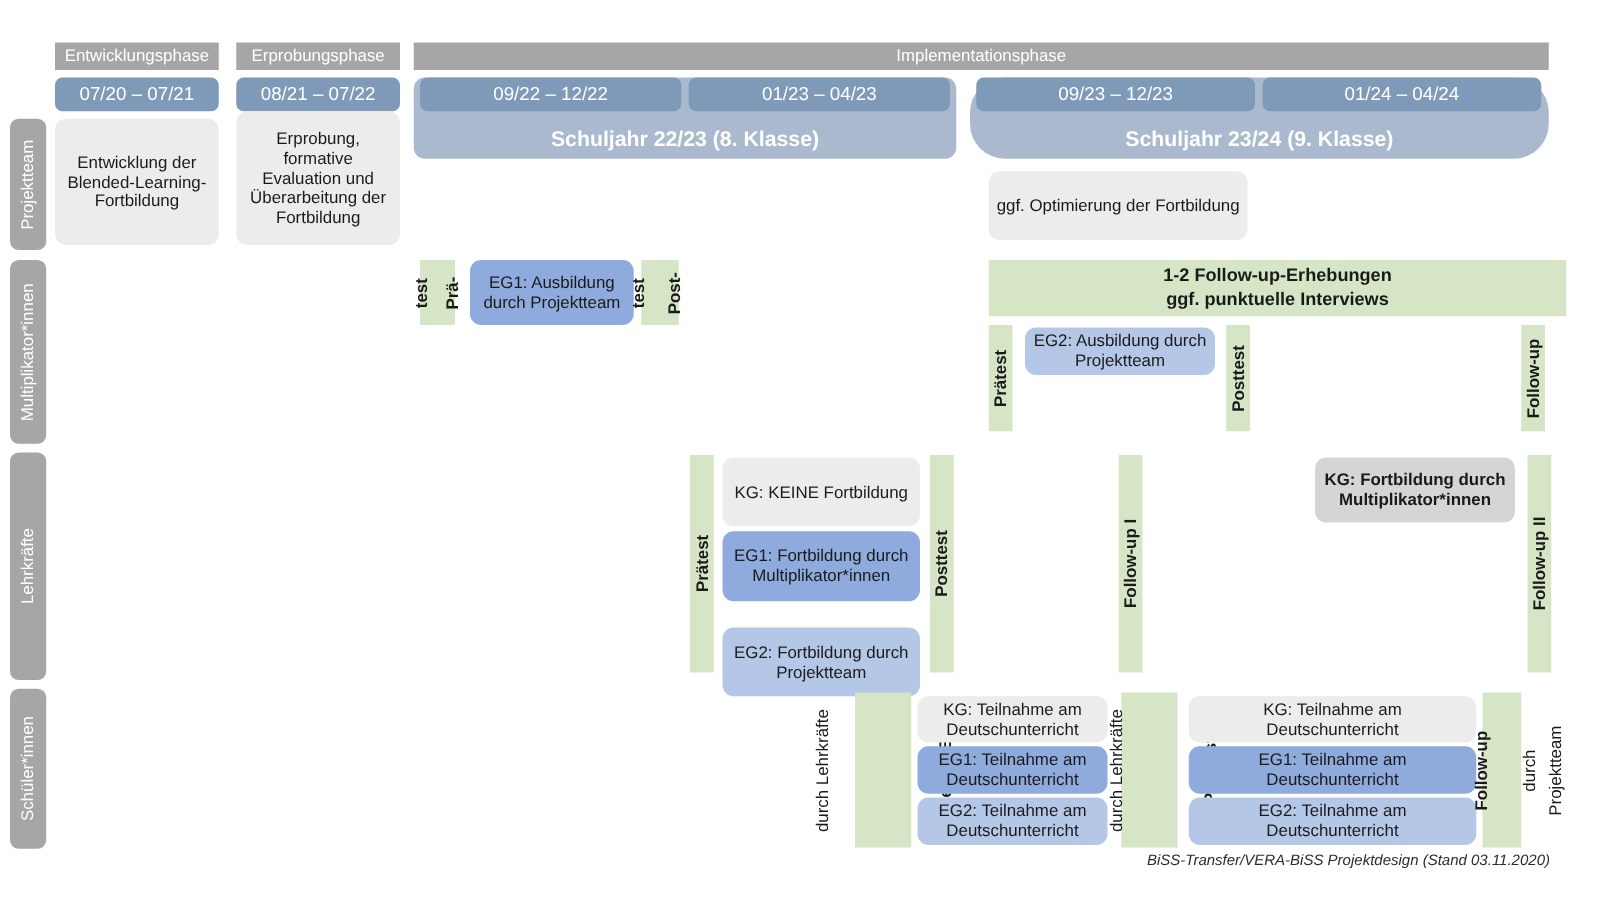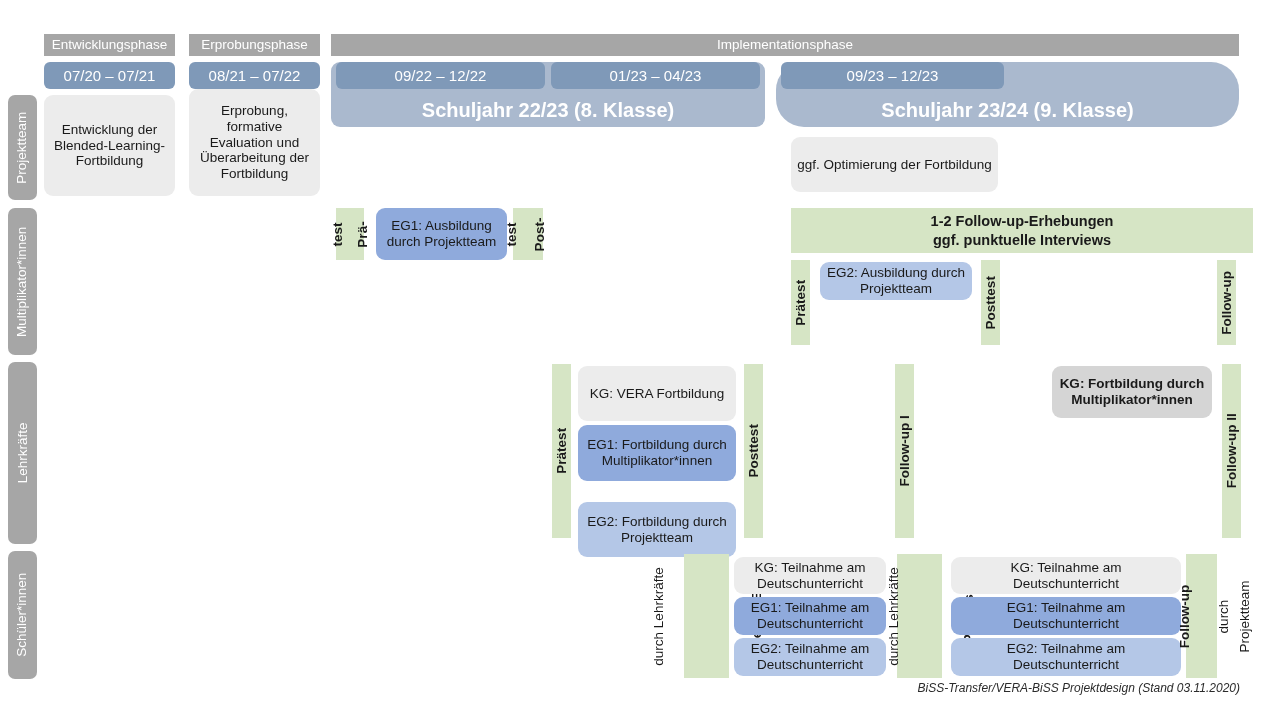--- a/index.html
+++ b/index.html
@@ -37,21 +37,21 @@
   }
 
   
   .schoolyear{
     background:#aab9ce;
     border-radius:9px;
   }
   .schoolyear-label{
     position:absolute;left:0;right:0;bottom:5px;
     text-align:center;color:#ffffff;
-    font-size:20px;font-weight:bold;
+    font-size:17px;font-weight:bold;
   }
 
   
   .rowlabel{
     background:#a6a6a6;color:#ffffff;
     border-radius:7px;
     font-size:13.5px;
   }
   .rowlabel span{
     display:block;
@@ -136,20 +136,23 @@
     <div class="abs period ctr" style="left:220px;top:0px;width:209px;">
       <span>01/23 – 04/23</span>
     </div>
     <div class="schoolyear-label">Schuljahr 22/23 (8. Klasse)</div>
   </div>
 
   <div class="abs schoolyear" style="left:776px;top:62px;width:463px;height:65px;border-radius:28px;">
     <div class="abs period ctr" style="left:5px;top:0px;width:223px;">
       <span>09/23 – 12/23</span>
     </div>
+    <div class="abs period ctr" style="left:234px;top:0px;width:223px;">
+      <span>01/24 – 04/24</span>
+    </div>
     <div class="schoolyear-label">Schuljahr 23/24 (9. Klasse)</div>
   </div>
 
   <div class="abs rowlabel ctr" style="left:8px;top:95px;width:29px;height:105px;">
     <span>Projektteam</span>
   </div>
   <div class="abs rowlabel ctr" style="left:8px;top:208px;width:29px;height:147px;">
     <span>Multiplikator*innen</span>
   </div>
   <div class="abs rowlabel ctr" style="left:8px;top:362px;width:29px;height:182px;">
@@ -200,21 +203,21 @@
     <div class="vtext">Posttest</div>
   </div>
   <div class="abs green green-v" style="left:1217px;top:260px;width:19px;height:85px;">
     <div class="vtext">Follow-up</div>
   </div>
 
   <div class="abs green green-v" style="left:552px;top:364px;width:19px;height:174px;">
     <div class="vtext">Prätest</div>
   </div>
   <div class="abs box box-gray ctr" style="left:578px;top:366px;width:158px;height:55px;">
-    <span>KG:  VERA Fortbildung</span>
+    <span>KG:  KEINE Fortbildung</span>
   </div>
   <div class="abs box box-blue1 ctr" style="left:578px;top:425px;width:158px;height:56px;">
     <span>EG1: Fortbildung durch Multiplikator*innen</span>
   </div>
   <div class="abs box box-blue2 ctr" style="left:578px;top:486px;width:158px;height:55px;margin-top:16px;">
     <span>EG2: Fortbildung durch Projektteam</span>
   </div>
   <div class="abs green green-v" style="left:744px;top:364px;width:19px;height:174px;">
     <div class="vtext">Posttest</div>
   </div>

